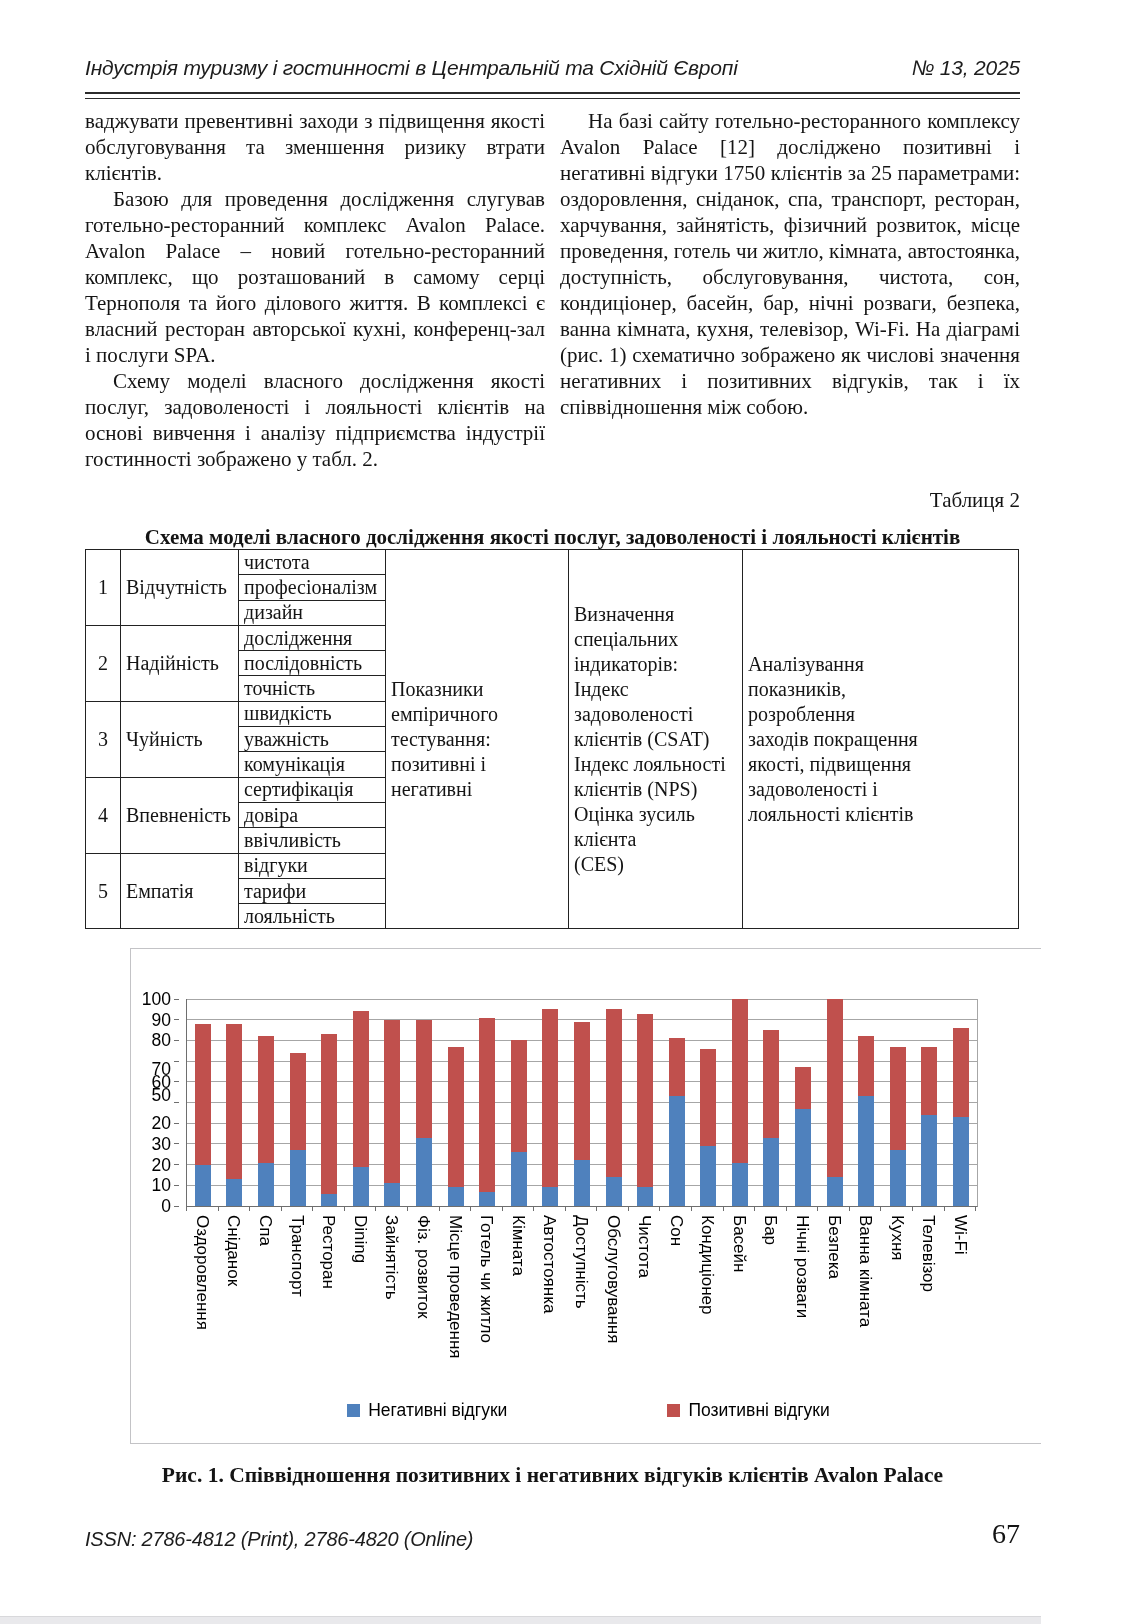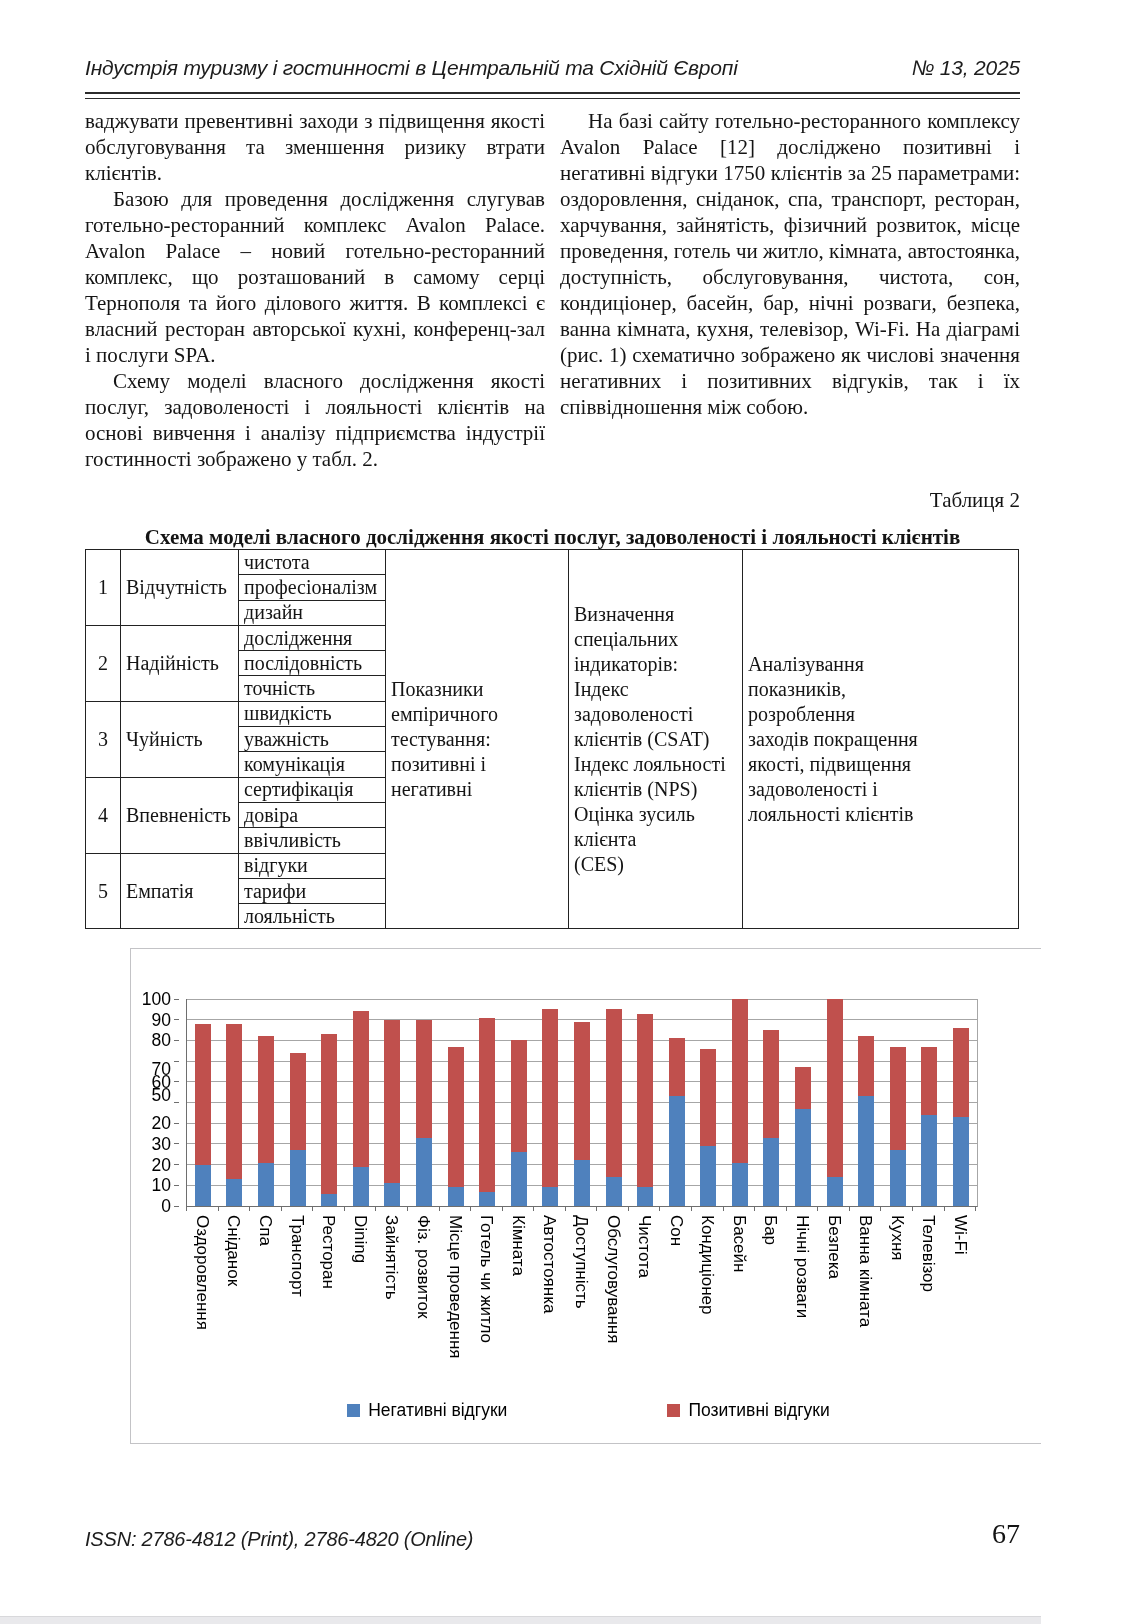--- a/index.html
+++ b/index.html
@@ -482,20 +482,21 @@
           <span class="swatch" style="background: rgb(79, 129, 189);"></span>
           <span>Негативні відгуки</span>
         </div>
         <div class="legend-item">
           <span class="swatch" style="background: rgb(192, 80, 77);"></span>
           <span>Позитивні відгуки</span>
         </div>
       </div>
   </div>
 
+  <div class="fig-caption">Рис. 1. Співвідношення позитивних і негативних відгуків клієнтів Avalon Palace</div>
 
   <div class="footer">
     <span class="issn">ISSN: 2786-4812 (Print), 2786-4820 (Online)</span>
     <span class="pageno">67</span>
   </div>
 
   <div class="bottom-strip"></div>
 </div>
 
 </body></html>

